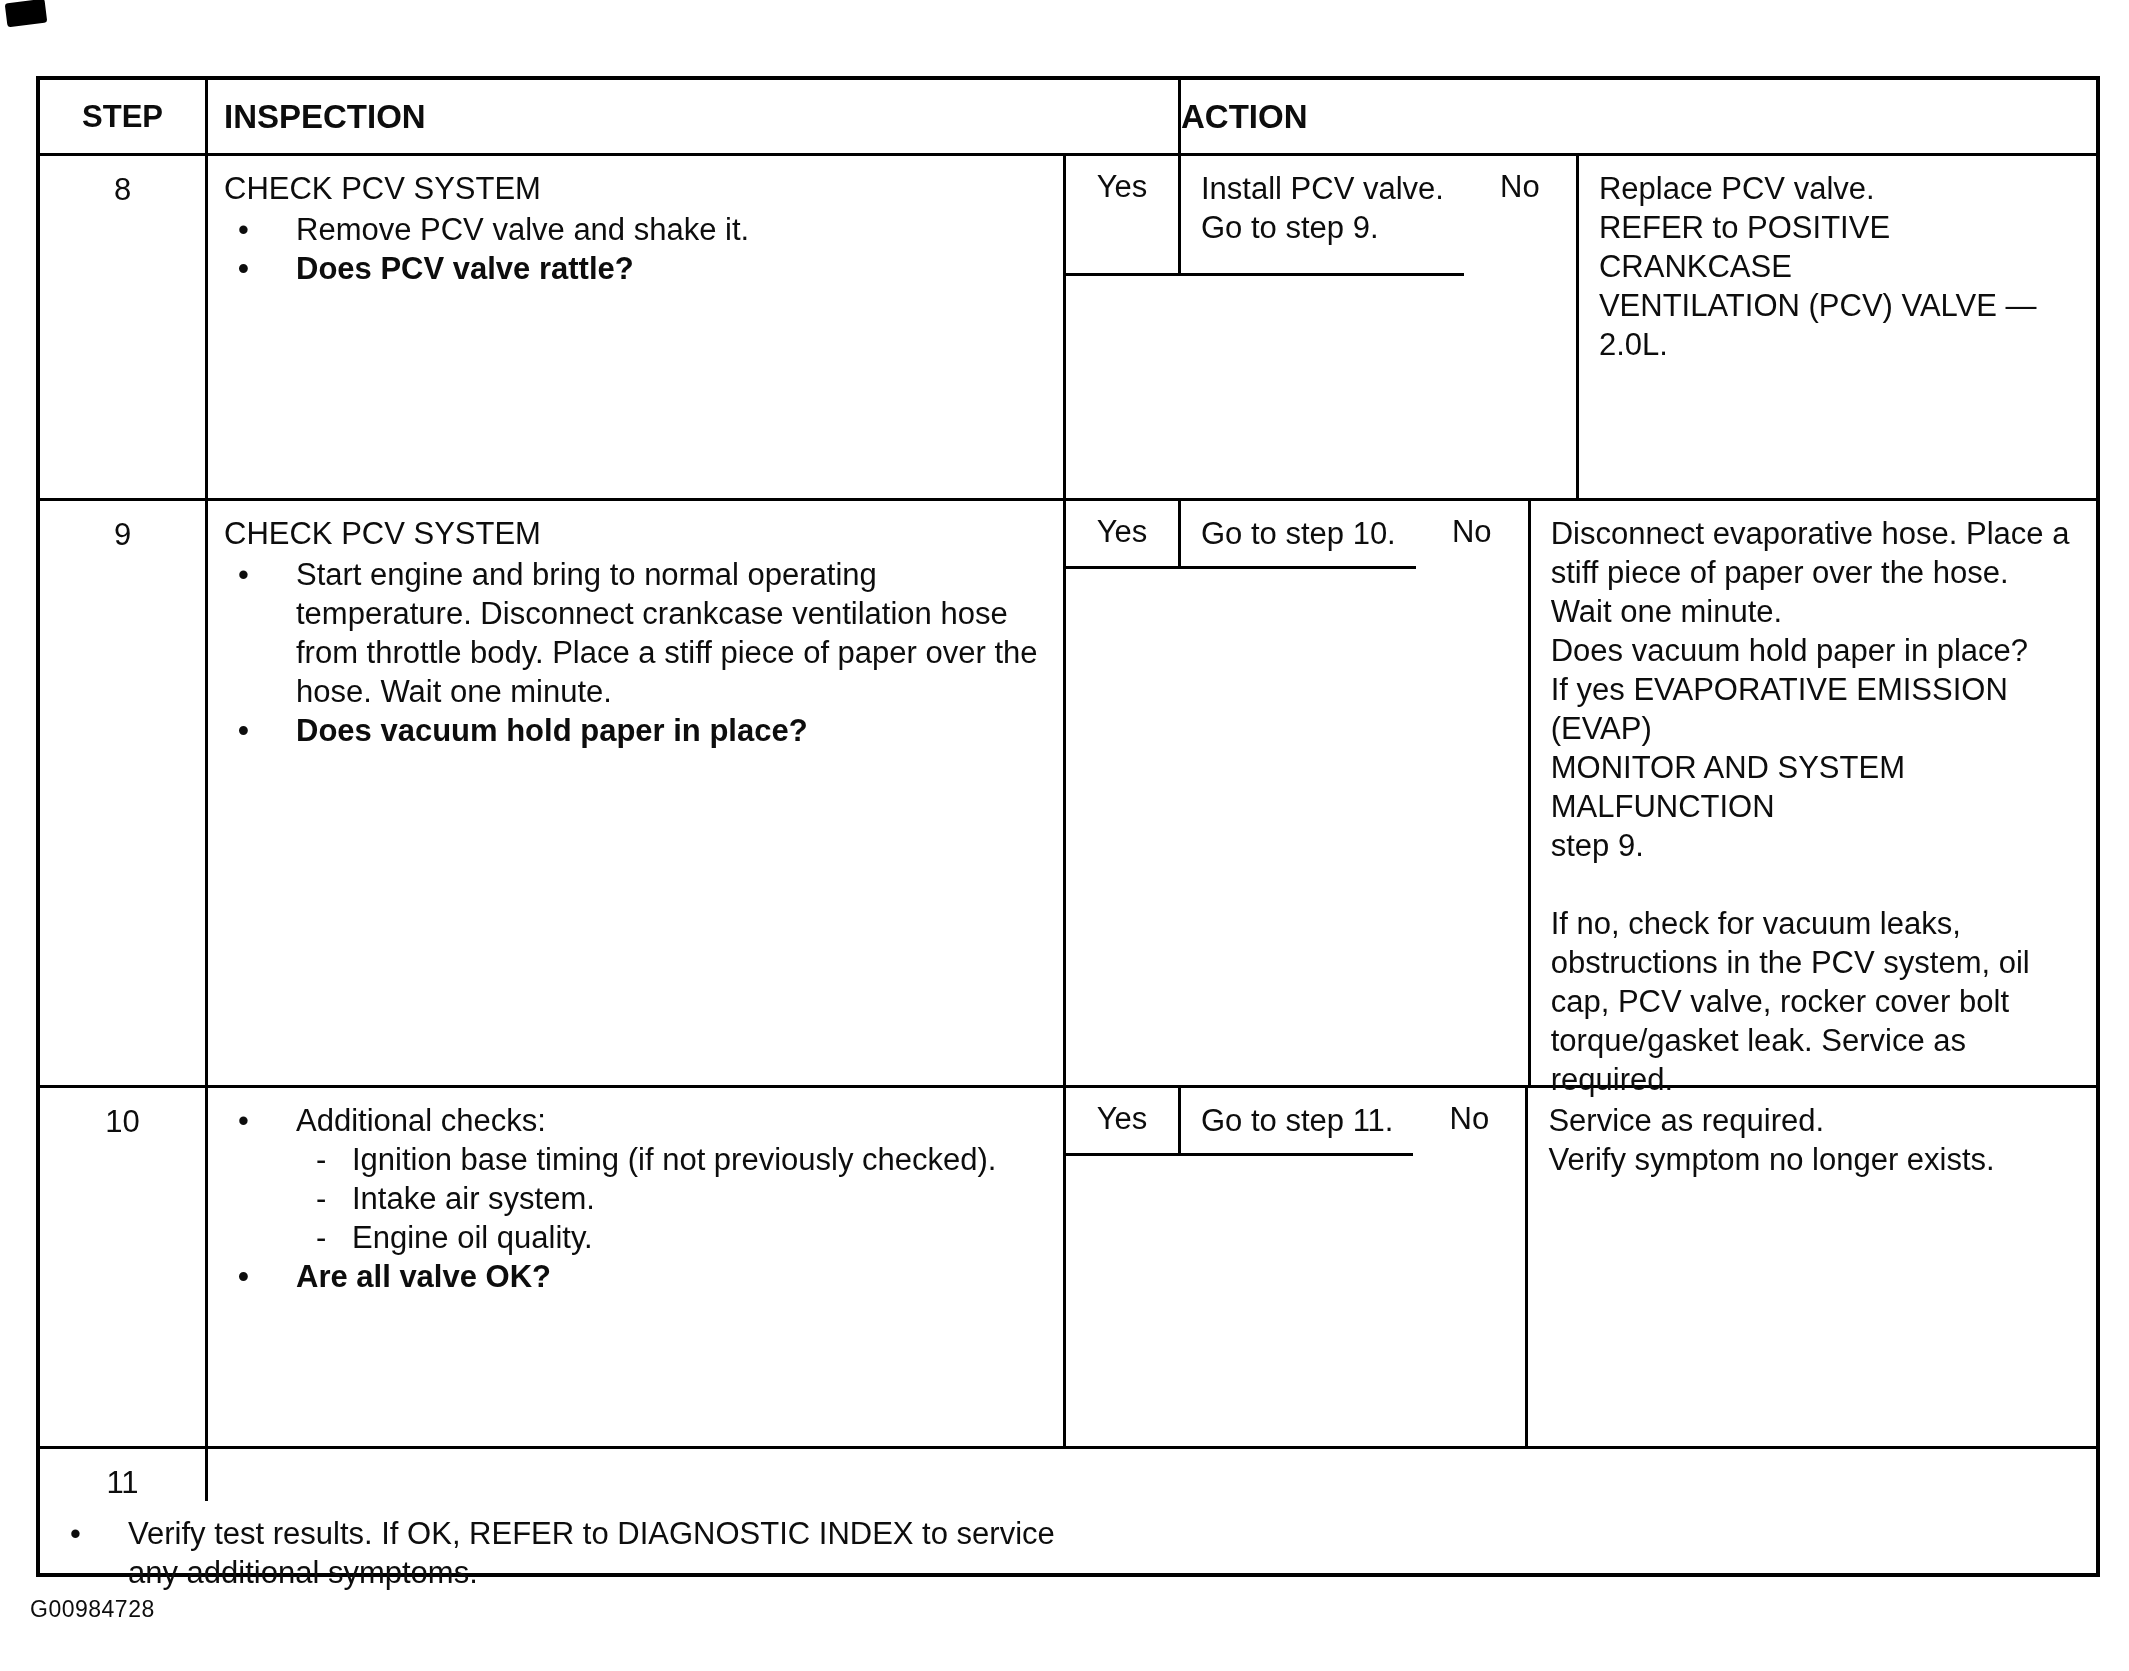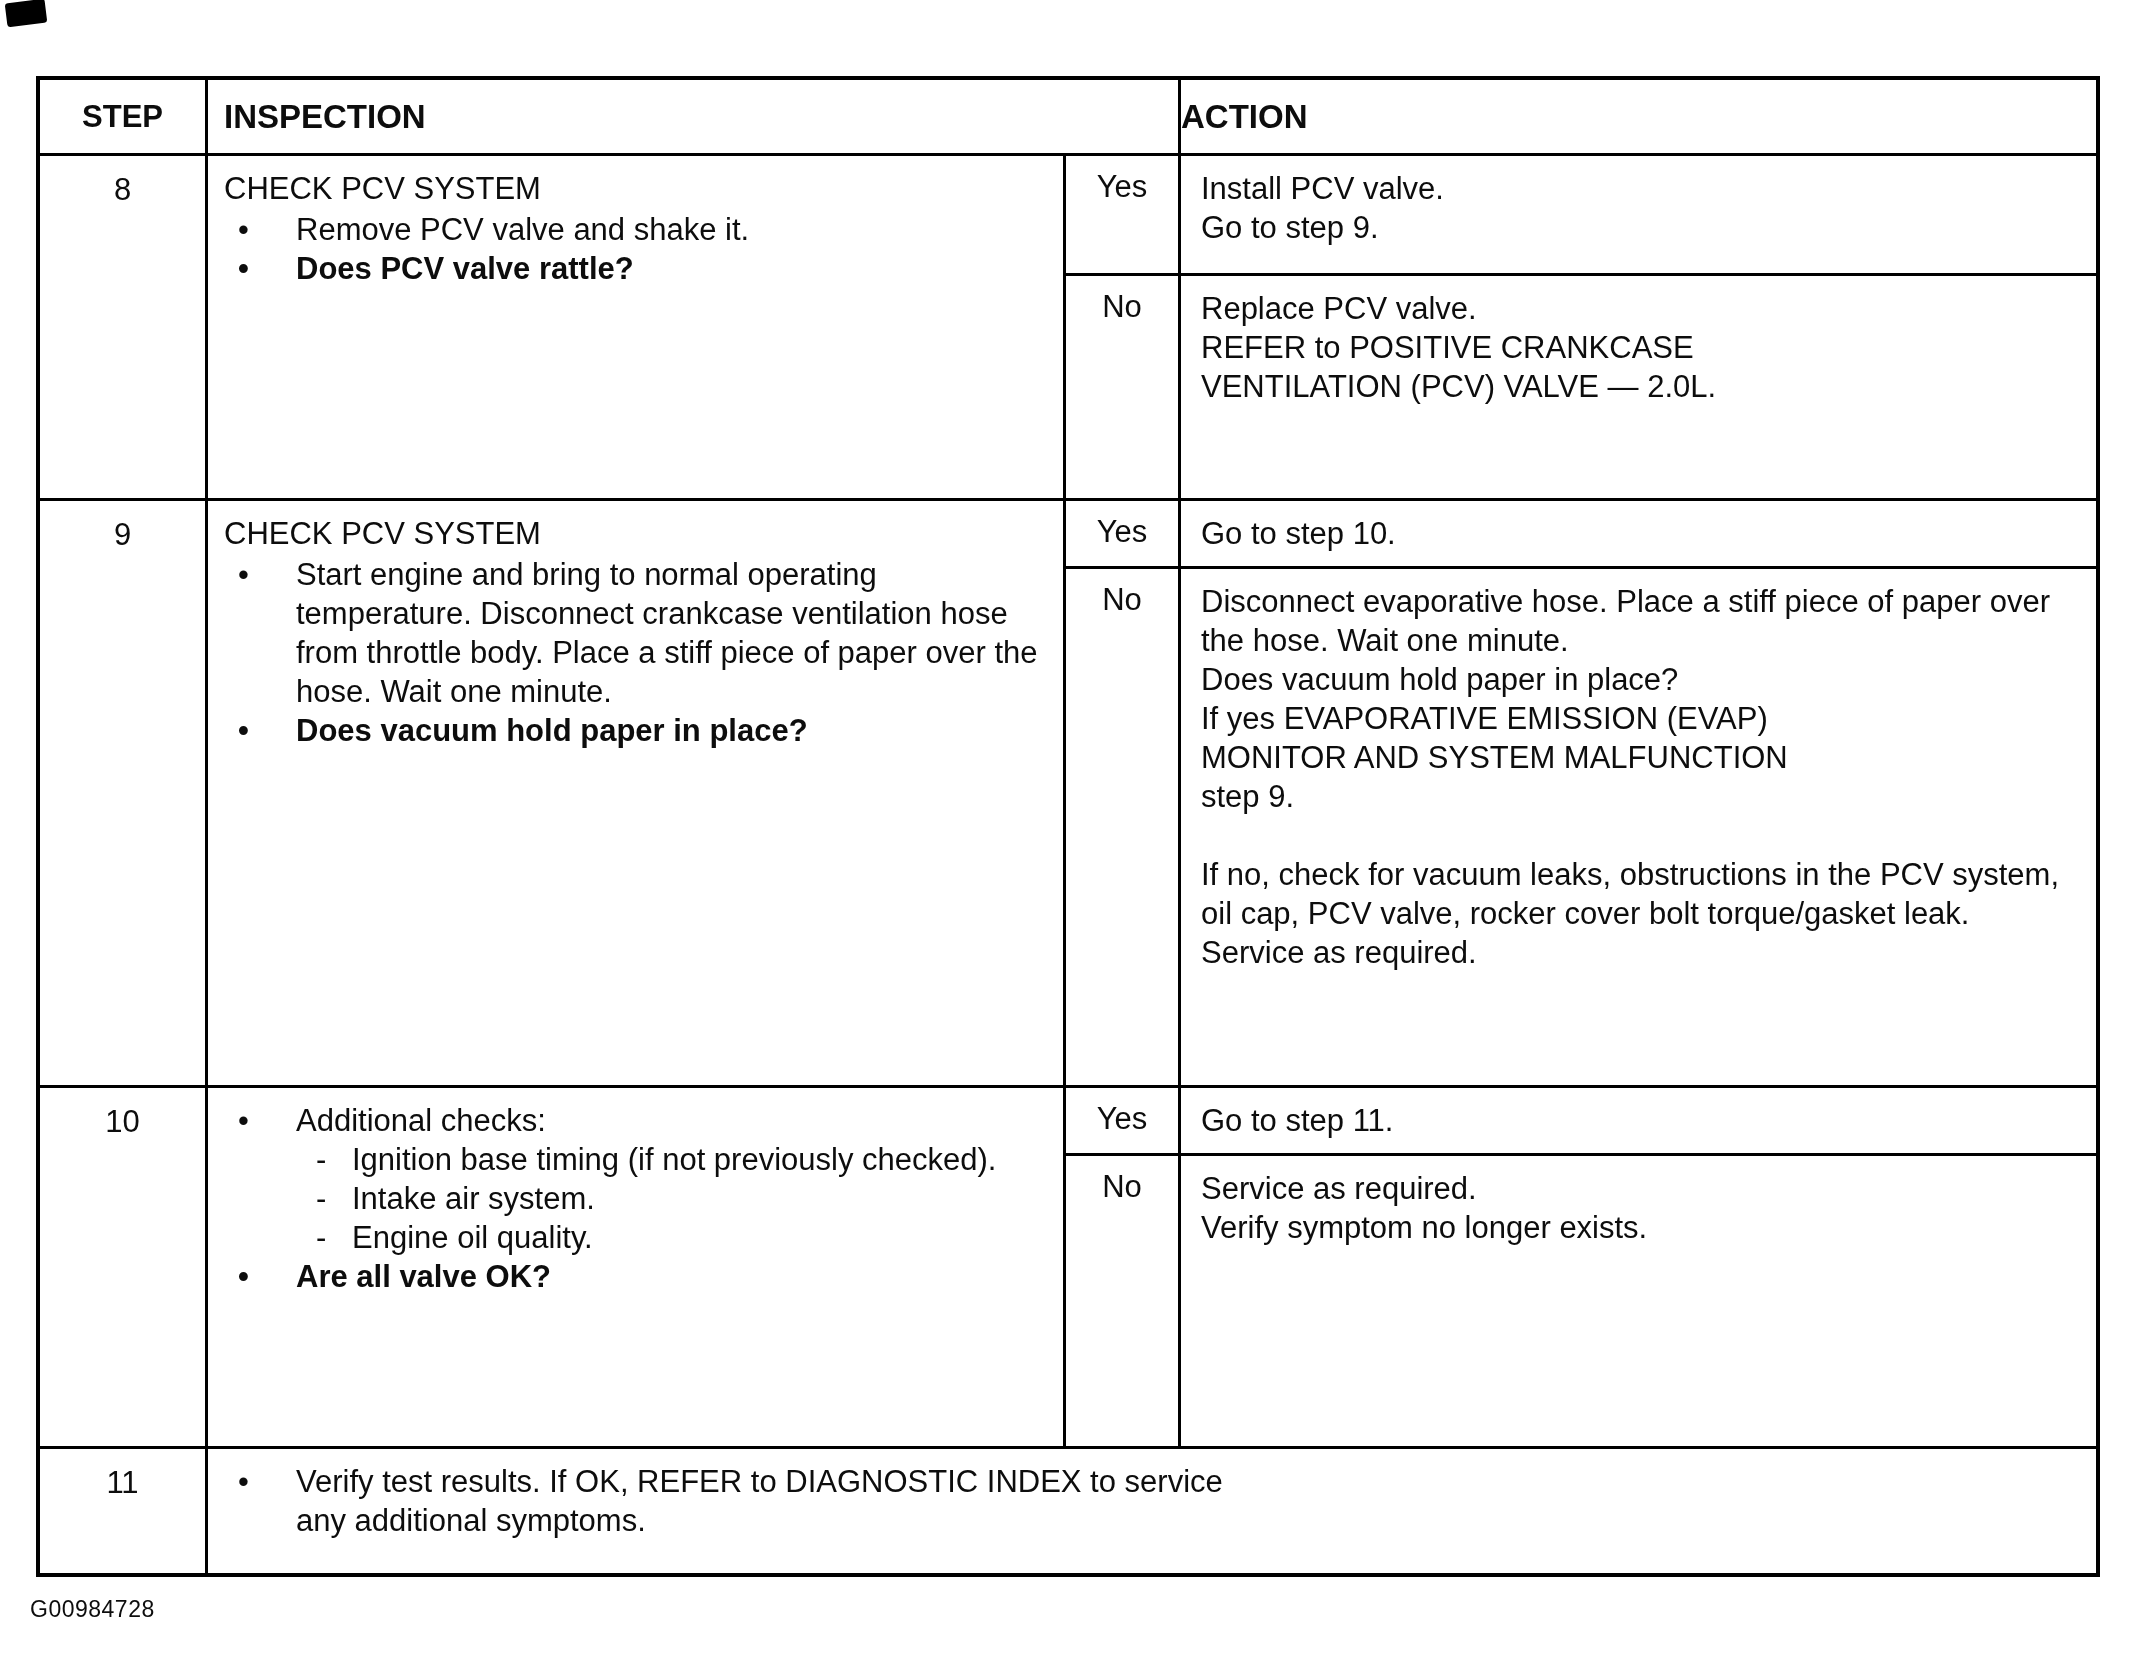--- a/index.html
+++ b/index.html
@@ -19,38 +19,38 @@
     border-radius:3px;
   }
   .dtable {
     position:absolute; left:36px; top:76px;
     width:2064px;
     border:4px solid #000;
     display:flex; flex-direction:column;
     background:#fff;
   }
   .trow { display:flex; border-bottom:3px solid #000; align-items:stretch; }
-  .trow.last { border-bottom:none; }
+  .trow.last { border-bottom:none;flex-direction:column; }
   .hrow { height:76px; }
   .hcell { display:flex; align-items:center; font-weight:700; font-size:33px; }
   .c-step {
     width:168px; border-right:3px solid #000;
     text-align:center; padding-top:16px;
     font-size:31px; flex-shrink:0;
   }
   .hrow .c-step { padding-top:0; justify-content:center; }
   .c-insp-wide { width:973px; border-right:3px solid #000; padding-left:16px; flex-shrink:0; }
   .c-act-head { flex:1; }
   .c-insp {
     width:858px; border-right:3px solid #000;
     padding:13px 18px 13px 16px;
     font-size:31px; line-height:39px; flex-shrink:0;
   }
   .c-span { flex:1; padding:13px 18px 13px 16px; font-size:31px; line-height:39px; }
-  .c-group { flex:1; display:flex; flex-direction:column; }
+  .c-group { flex:1; display:flex; }
   .sub { display:flex; border-bottom:3px solid #000; align-items:stretch; }
   .sub.grow { border-bottom:none; flex:1; }
   .c-yn {
     width:115px; border-right:3px solid #000;
     text-align:center; padding-top:13px;
     font-size:31px; flex-shrink:0;
   }
   .c-act { flex:1; padding:13px 20px; font-size:31px; line-height:39px; white-space:pre-line; }
   .title { margin-bottom:2px; }
   .b-row { display:flex; align-items:flex-start; }

